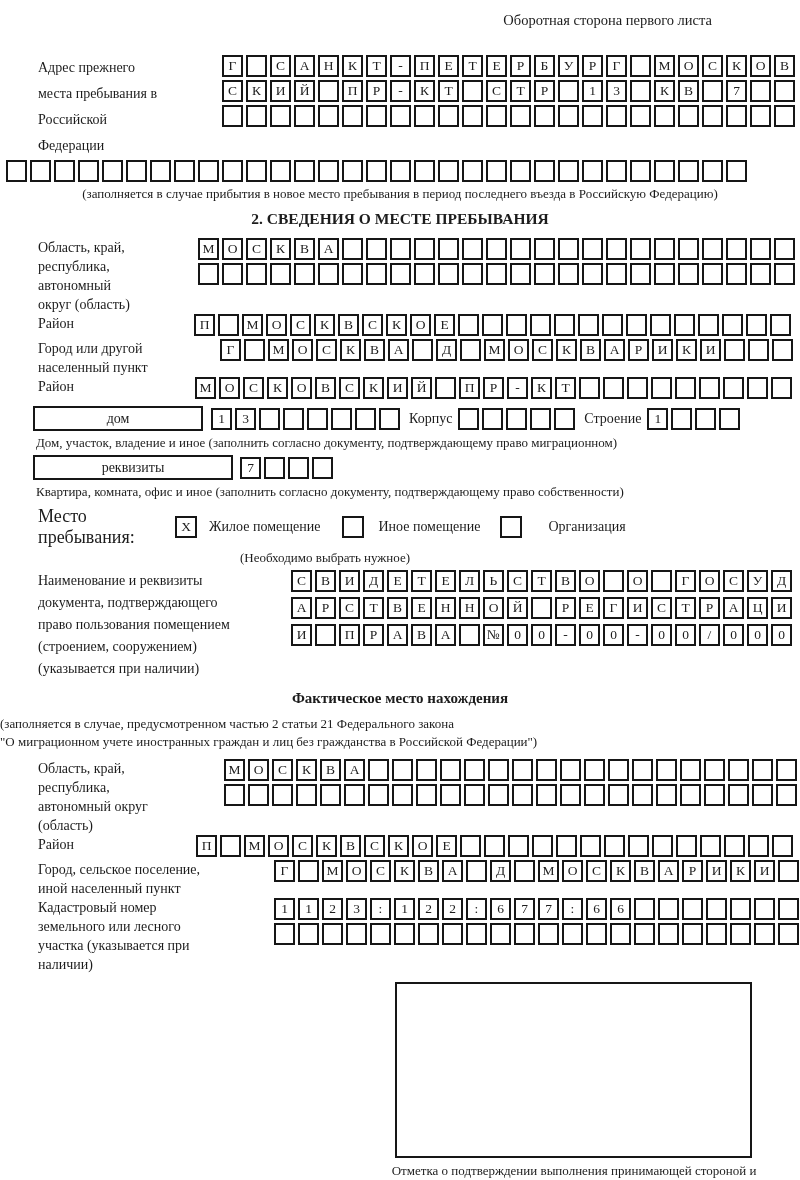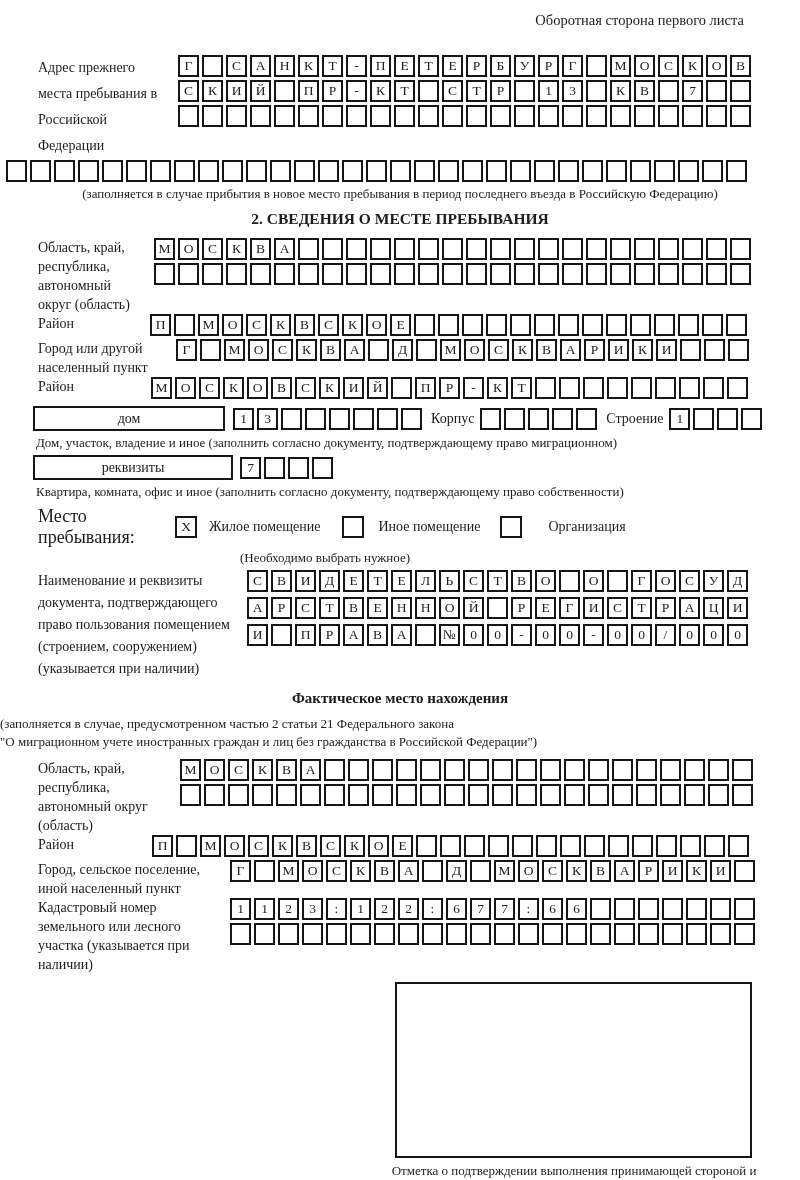--- a/index.html
+++ b/index.html
@@ -1,22 +1,22 @@
 <!DOCTYPE html>
 <html><head>
 <meta charset="utf-8">
 <style>
   html,body{margin:0;padding:0;background:#fff;}
   .page{
     position:relative;width:800px;height:1180px;background:#fff;color:#1c1c1c;
     font-family:"Liberation Serif","DejaVu Serif",serif;overflow:hidden;box-sizing:border-box;
     padding-top:12px;
   }
-  .header-note{text-align:right;padding-right:56px;font-size:14.5px;margin-bottom:26px;}
-  .field{display:flex;align-items:flex-start;}
+  .header-note{text-align:right;padding-right:88px;font-size:14.5px;margin-bottom:26px;}
+  .field{display:flex;align-items:flex-start;gap:44px;}
   .flabel{box-sizing:border-box;padding-left:38px;padding-right:8px;font-size:14px;line-height:19px;}
   .lw-prev{flex:0 0 178px;line-height:26px;}
   .lw-region{flex:0 0 154px;}
   .lw-district{flex:0 0 150px;}
   .lw-city{flex:0 0 176px;}
   .lw-street{flex:0 0 151px;}
   .lw-doc{flex:0 0 247px;line-height:22px;}
   .lw-aregion{flex:0 0 180px;}
   .lw-adistrict{flex:0 0 152px;}
   .lw-acity{flex:0 0 230px;}
@@ -32,21 +32,21 @@
   .fullrow{margin-left:6px;margin-top:1px;}
   .caption{font-size:13px;}
   .caption.center{text-align:center;margin-top:4px;}
   .caption.indent{margin-left:36px;margin-top:4px;margin-bottom:4px;}
   .sect-title{text-align:center;font-weight:bold;font-size:15.5px;margin-top:8px;margin-bottom:10px;}
   .inline-row{display:flex;align-items:center;margin-top:4px;}
   .named-box{
     box-sizing:border-box;height:25px;border:2px solid #161616;display:flex;align-items:center;
     justify-content:center;font-size:14px;margin-left:33px;background:#fff;
   }
-  .nb-dom{width:192px;margin-right:8px;}
+  .nb-dom{width:170px;margin-right:8px;}
   .nb-kv{width:200px;margin-right:7px;}
   .small-gap-label{font-size:14px;margin:0 6px;}
   .stay-row{display:flex;align-items:center;margin-top:6px;}
   .stay-label{box-sizing:border-box;padding-left:38px;flex:0 0 175px;font-size:18px;}
   .checkbox{
     flex:0 0 22px;width:22px;height:22px;box-sizing:border-box;border:2px solid #161616;
     display:flex;align-items:center;justify-content:center;font-size:13.5px;background:#fff;
   }
   .stay-opt{font-size:14px;}
   .opt1{margin-left:12px;margin-right:22px;}

